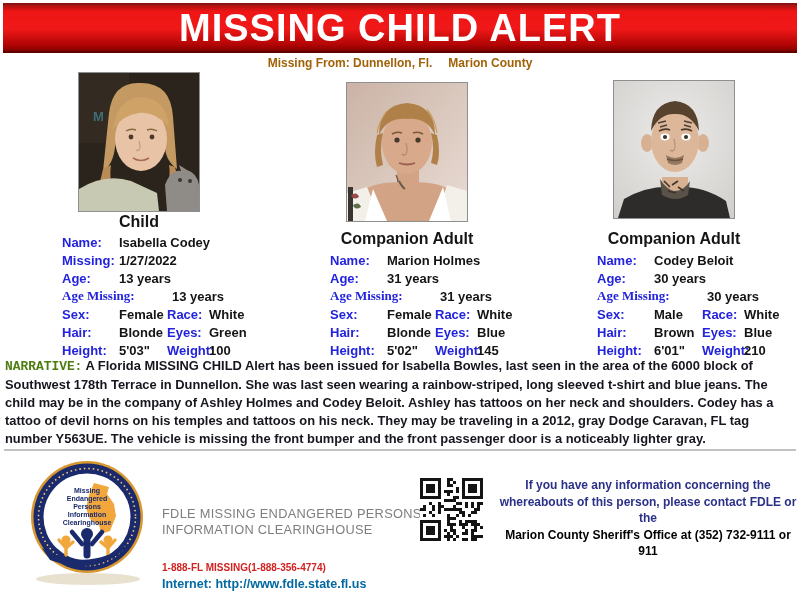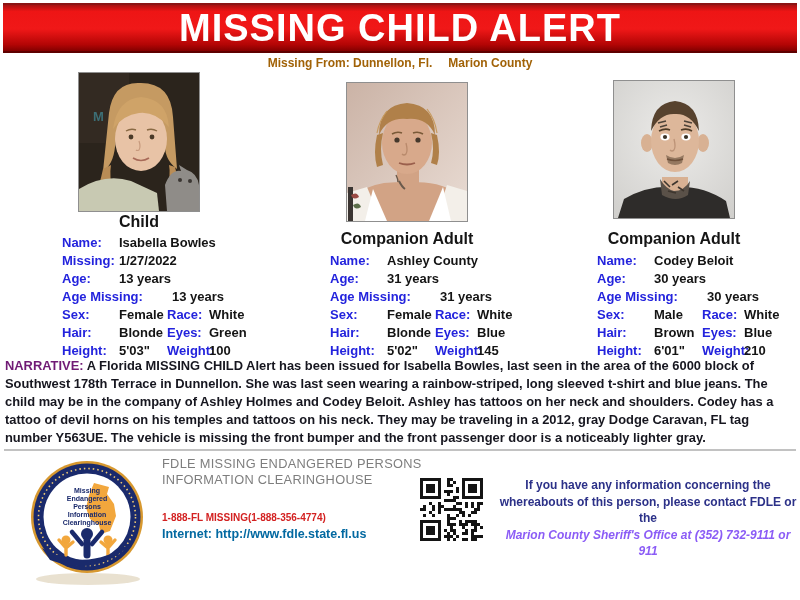--- a/index.html
+++ b/index.html
@@ -23,44 +23,44 @@
   .photo{position:absolute;left:50%;transform:translateX(-50%);
          border:1px solid #8f8f8f;display:block;background:#ccc;}
   #col1 .photo{top:72px}#col2 .photo{top:82px}#col3 .photo{top:80px}
   .role{position:absolute;left:0;right:0;text-align:center;
         font-size:16px;font-weight:bold;color:#151515;}
   #col1 .role{top:213px}#col2 .role{top:230px}#col3 .role{top:230px}
   .fields{position:absolute;left:15px;right:0;margin-left:25px;}
   #col1 .fields{top:233px}#col2 .fields{top:251px}#col3 .fields{top:251px}
   .frow{display:flex;height:18px;align-items:center;font-size:13px;font-weight:bold;white-space:nowrap;}
   .fl{color:#2323dd;width:57px;flex:none;}
-  .fl--wide{width:110px;}
+  .fl--wide{width:110px;font-family:Liberation Serif, serif;}
   .fv{color:#141414;}
   .fv--w{width:48px;flex:none;}
   .fl2{color:#2323dd;width:42px;flex:none;}
 
   
   .narrative{position:absolute;top:357px;left:5px;right:4px;
              font-size:12.9px;font-weight:bold;line-height:18px;color:#16161f;}
-  .nlabel{color:#701a75;}
+  .nlabel{color:#4d7c0f;font-family:Liberation Mono, monospace;}
 
   .divider{position:absolute;top:449px;left:4px;right:4px;height:0;
            border-top:2px solid #c2c2c2;}
 
   
   .logo{position:absolute;left:28px;top:456px;}
-  .center-block{position:absolute;left:162px;top:456px;width:300px;white-space:nowrap;}
+  .center-block{position:absolute;left:162px;top:506px;width:300px;white-space:nowrap;}
   .org-line{color:#7e7e7e;font-size:12.8px;line-height:15.5px;letter-spacing:.3px;}
   .phone{color:#d32121;font-weight:bold;font-size:10px;line-height:19px;margin-top:21px;}
   .net{color:#0369a1;font-weight:bold;font-size:12.5px;line-height:15px;}
   .qr{position:absolute;left:420px;top:478px;}
   .right-block{position:absolute;left:498px;top:477px;width:300px;text-align:center;
                font-weight:bold;font-size:12px;line-height:16.5px;}
   .info-navy{color:#2c3188;}
-  .info-red{color:#8b5cf6;font-style:italic;}
+  .info-red{color:#000000;}
 </style>
 </head>
 <body>
 
 <div class="page">
 
   <div class="banner">
     <span class="banner-title">MISSING CHILD ALERT</span>
   </div>
 
@@ -86,21 +86,21 @@
       <path d="M54,85 q8,5 16,0" stroke="#a86a58" stroke-width="1.6" fill="none"></path>
       <path d="M0,138 L0,116 Q26,100 52,108 L78,120 L80,138 Z" fill="#c8c9b2"></path>
       <path d="M88,138 L86,112 Q92,96 102,98 L100,92 L108,97 Q118,100 120,112 L120,138 Z" fill="#8f8c88"></path>
       <circle cx="101" cy="107" r="2" fill="#3a3632"></circle>
       <circle cx="111" cy="108" r="2" fill="#3a3632"></circle>
     </svg>
     <div class="role">Child</div>
     <div class="fields">
       <div class="frow">
         <span class="fl">Name:</span>
-        <span class="fv">Isabella Bowles</span>
+        <span class="fv">Isabella Codey</span>
       </div>
       <div class="frow">
         <span class="fl">Missing:</span>
         <span class="fv">1/27/2022</span>
       </div>
       <div class="frow">
         <span class="fl">Age:</span>
         <span class="fv">13 years</span>
       </div>
       <div class="frow">
@@ -158,21 +158,21 @@
       <circle cx="71" cy="57" r="2.6" fill="#45382c"></circle>
       <path d="M45,51 q5,-3 10,-1" stroke="#7a5a38" stroke-width="1.6" fill="none"></path>
       <path d="M66,50 q5,-2 10,1" stroke="#7a5a38" stroke-width="1.6" fill="none"></path>
       <path d="M59,60 q2,8 0,11 q-2,2 -4,0" stroke="#b98a6c" stroke-width="1.3" fill="none"></path>
       <path d="M52,80 q8,3 16,0" stroke="#9a5f4c" stroke-width="1.8" fill="none"></path>
     </svg>
     <div class="role">Companion Adult</div>
     <div class="fields">
       <div class="frow">
         <span class="fl">Name:</span>
-        <span class="fv">Ashley County</span>
+        <span class="fv">Marion Holmes</span>
       </div>
       <div class="frow">
         <span class="fl">Age:</span>
         <span class="fv">31 years</span>
       </div>
       <div class="frow">
         <span class="fl fl--wide">Age Missing:</span>
         <span class="fv">31 years</span>
       </div>
       <div class="frow">

